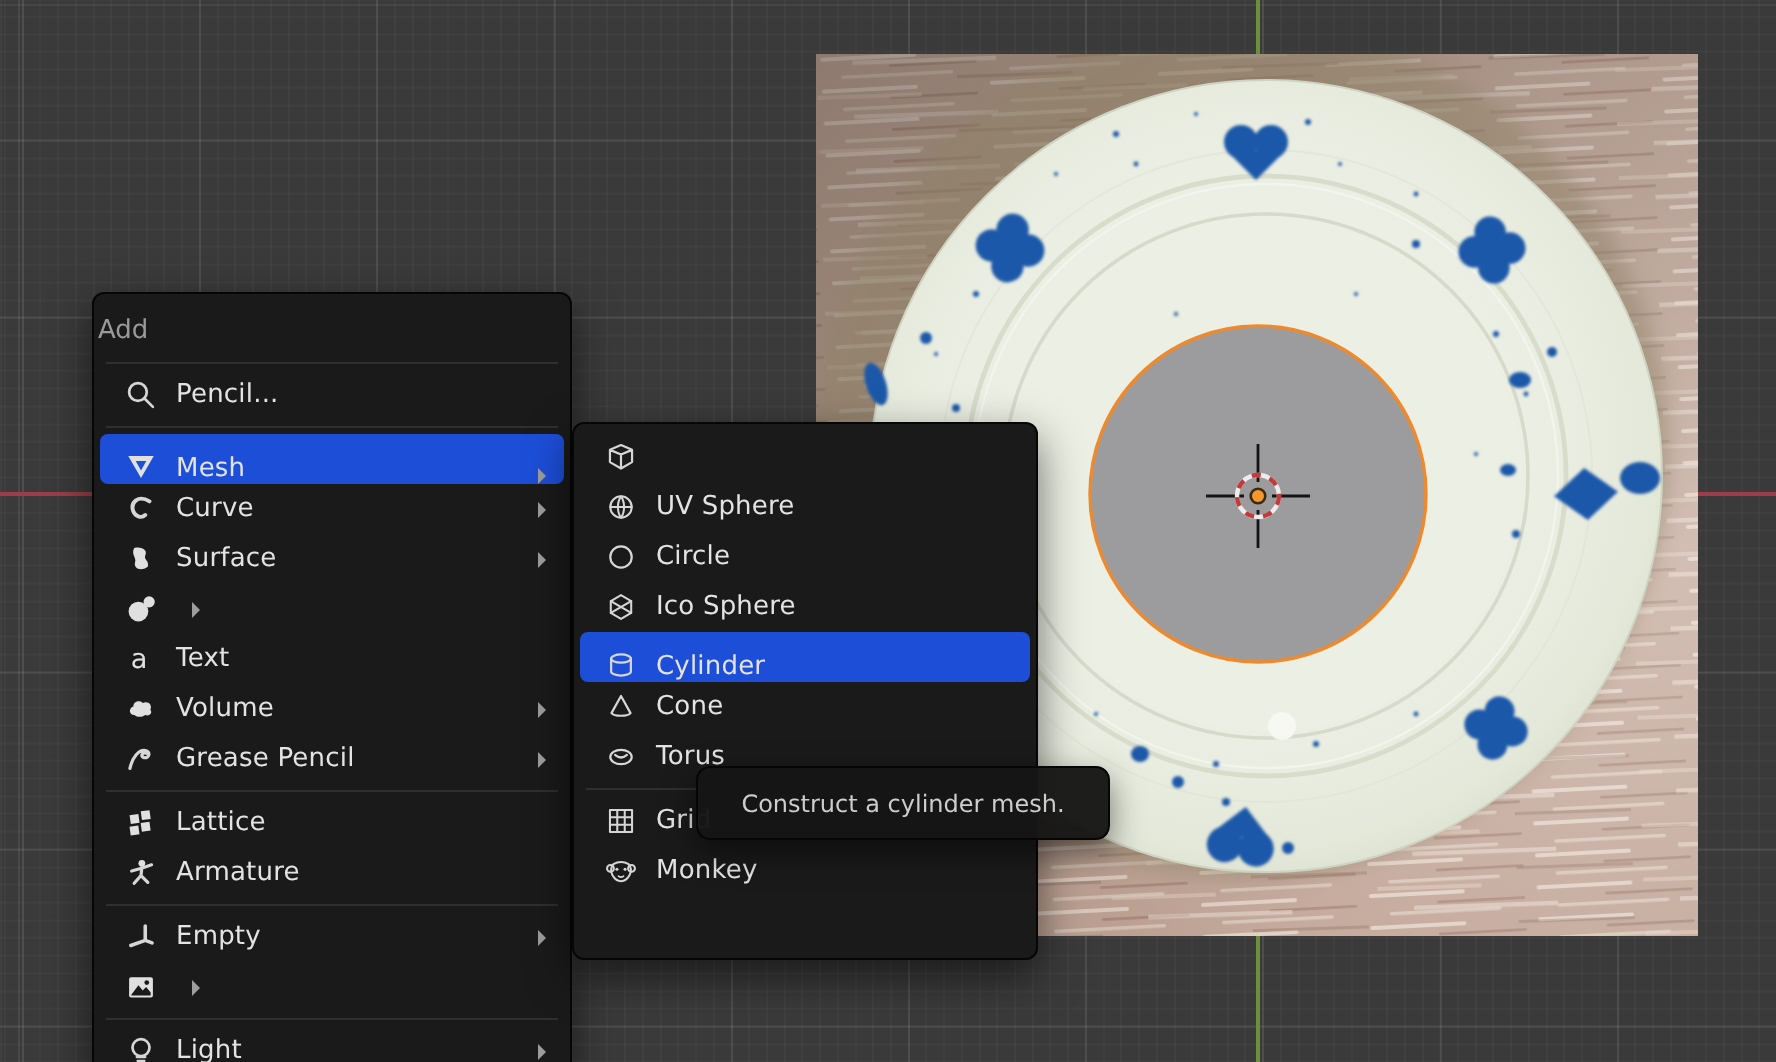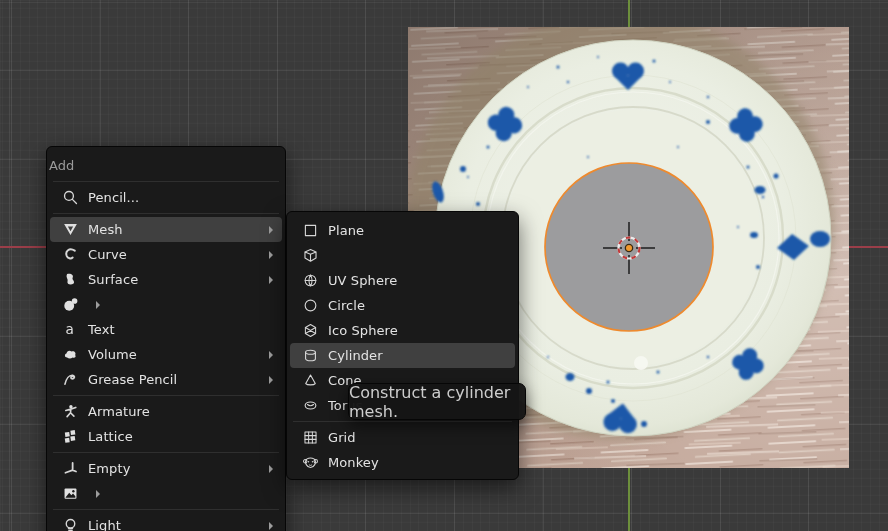--- a/index.html
+++ b/index.html
@@ -30,34 +30,34 @@
     position:absolute;background:#1a1a1a;border:1px solid #060606;border-radius:6px;
     box-shadow:0 8px 22px rgba(0,0,0,.55);
     padding:4px 0;z-index:10;font-size:13px;color:#e3e3e3;box-sizing:border-box;
   }
   .menu-title{color:#9a9a9a;padding:7px 2px 5px;font-size:13px;}
   .divider{height:1px;background:#2f2f2f;margin:3px 6px;}
   .mrow{
     height:25px;display:flex;align-items:center;
     padding:0 9px 0 11px;margin:0 3px;border-radius:4px;position:relative;
   }
-  .mrow.hl{background:#404040;}
+  .mrow.hl{background:#1d4ed8;align-items:flex-end;}
   .ic{width:18px;height:18px;display:flex;align-items:center;justify-content:center;margin-right:9px;flex:none;}
   .ic svg{display:block;}
   .lbl{flex:1;white-space:nowrap;letter-spacing:.1px;}
   .arrow{
     width:0;height:0;flex:none;margin-left:8px;
     border-left:4.5px solid #9d9d9d;border-top:4px solid transparent;border-bottom:4px solid transparent;
   }
   .arrow.none{visibility:hidden;}
   
   .tooltip{
-    position:absolute;left:348px;top:383px;width:178px;height:37px;z-index:20;
+    position:absolute;left:348px;top:383px;width:207px;height:37px;z-index:20;
     background:rgba(22,22,22,0.97);border:1px solid #060606;border-radius:7px;
-    color:#cdcdcd;font-size:16px;display:flex;align-items:center;justify-content:center;
+    color:#cdcdcd;font-size:12px;display:flex;align-items:center;justify-content:center;
     box-shadow:0 6px 16px rgba(0,0,0,.5);box-sizing:border-box;
   }
   .stroke-ic{stroke:#d6d6d6;fill:none;stroke-width:1.3;stroke-linejoin:round;stroke-linecap:round;}
   .fill-ic{fill:#e0e0e0;}
 </style>
 </head>
 <body>
 
 <div class="viewport">
   <div class="vp-top-edge"></div>
@@ -280,44 +280,44 @@
       </svg>
     </span>
     <span class="lbl">Grease Pencil</span>
     <span class="arrow"></span>
   </div>
 
   <div class="divider"></div>
 
   <div class="mrow">
     <span class="ic">
-      <svg width="17" height="17" viewBox="0 0 20 20" class="stroke-ic" style="stroke-width:1.9">
-        <circle cx="10.5" cy="4.3" r="2" fill="#e0e0e0" stroke="none"></circle>
-        <path d="M10.5 6.8 L10 11.5 M10 11.5 L6 16 M10 11.5 L14 15.5 M10.3 7.2 L4.5 8.8 M10.3 7.2 L16.2 5.2"></path>
-      </svg>
-    </span>
-    <span class="lbl">Armature</span>
-    <span class="arrow none"></span>
-  </div>
-
-  <div class="mrow">
-    <span class="ic">
       <svg width="17" height="17" viewBox="0 0 20 20">
         <g class="fill-ic" transform="rotate(-8 10 10)">
           <rect x="4" y="4.5" width="5.2" height="5.2"></rect>
             <rect x="10.8" y="3.2" width="5.2" height="5.2"></rect>
           <rect x="3" y="11.3" width="5.2" height="5.2"></rect>
             <rect x="9.8" y="10" width="5.2" height="5.2"></rect>
         </g>
       </svg>
     </span>
     <span class="lbl">Lattice</span>
     <span class="arrow none"></span>
   </div>
 
+  <div class="mrow">
+    <span class="ic">
+      <svg width="17" height="17" viewBox="0 0 20 20" class="stroke-ic" style="stroke-width:1.9">
+        <circle cx="10.5" cy="4.3" r="2" fill="#e0e0e0" stroke="none"></circle>
+        <path d="M10.5 6.8 L10 11.5 M10 11.5 L6 16 M10 11.5 L14 15.5 M10.3 7.2 L4.5 8.8 M10.3 7.2 L16.2 5.2"></path>
+      </svg>
+    </span>
+    <span class="lbl">Armature</span>
+    <span class="arrow none"></span>
+  </div>
+
   <div class="divider"></div>
 
   <div class="mrow">
     <span class="ic">
       <svg width="17" height="17" viewBox="0 0 20 20" class="stroke-ic" style="stroke-width:2.1">
         <path d="M12.5 3.5 V12 M12.5 12 L4 15 M12.5 12 L16.5 13.5"></path>
       </svg>
     </span>
     <span class="lbl">Empty</span>
     <span class="arrow"></span>
@@ -343,28 +343,20 @@
         <path d="M7.5 13.6 H12.5 M8 15.8 H12 M8.8 18 H11.2" style="stroke-width:1.4"></path>
       </svg>
     </span>
     <span class="lbl">Light</span>
     <span class="arrow"></span>
   </div>
 </div>
 
 <div class="menu" style="left:286px;top:211px;width:233px;height:269px;">
 
-  <div class="mrow" style="margin-top:2px">
-    <span class="ic">
-      <svg width="17" height="17" viewBox="0 0 20 20" class="stroke-ic">
-          <rect x="4" y="4" width="12" height="12"></rect>
-        </svg>
-    </span>
-    <span class="lbl">Plane</span>
-  </div>
 
   <div class="mrow">
     <span class="ic">
       <svg width="17" height="17" viewBox="0 0 20 20" class="stroke-ic">
         <path d="M10 3 L16.5 5.8 L16.5 13 L10 16.8 L3.5 13 L3.5 5.8 Z M3.5 5.8 L10 8.5 L16.5 5.8 M10 8.5 V16.8"></path>
       </svg>
     </span>
   </div>
 
   <div class="mrow">

